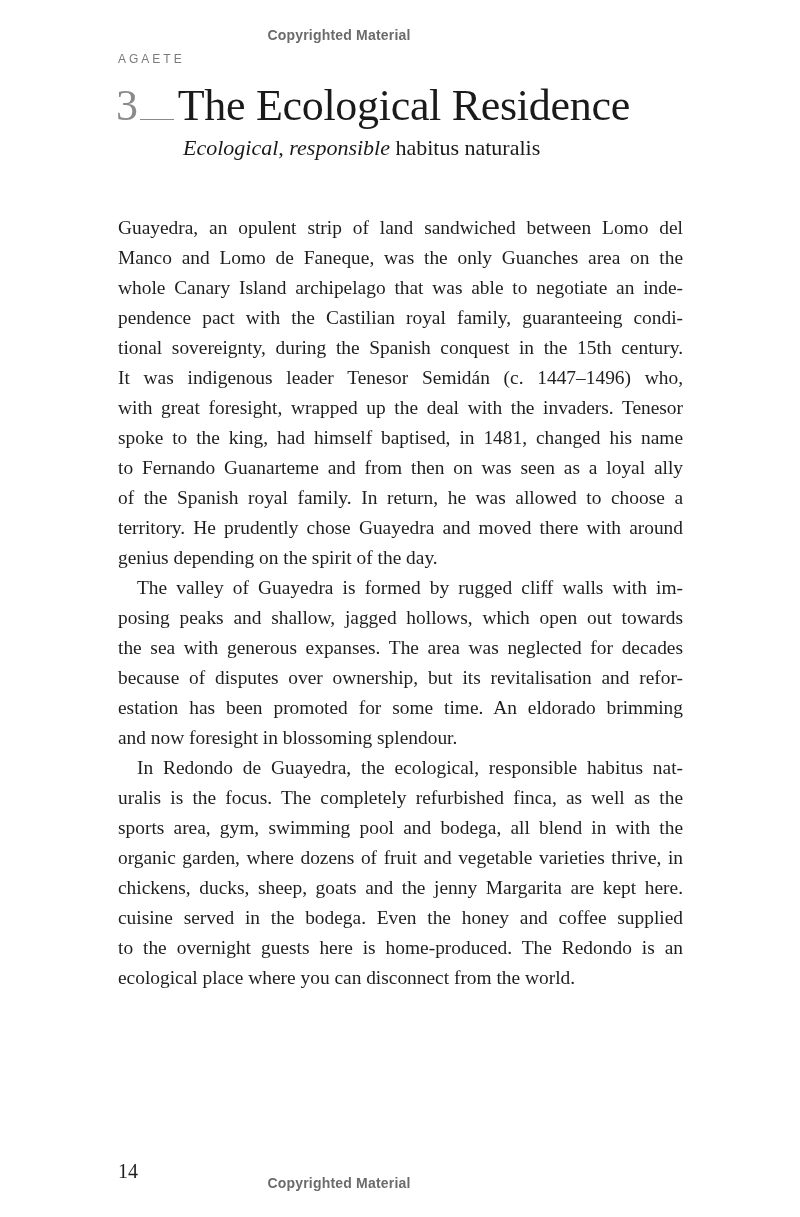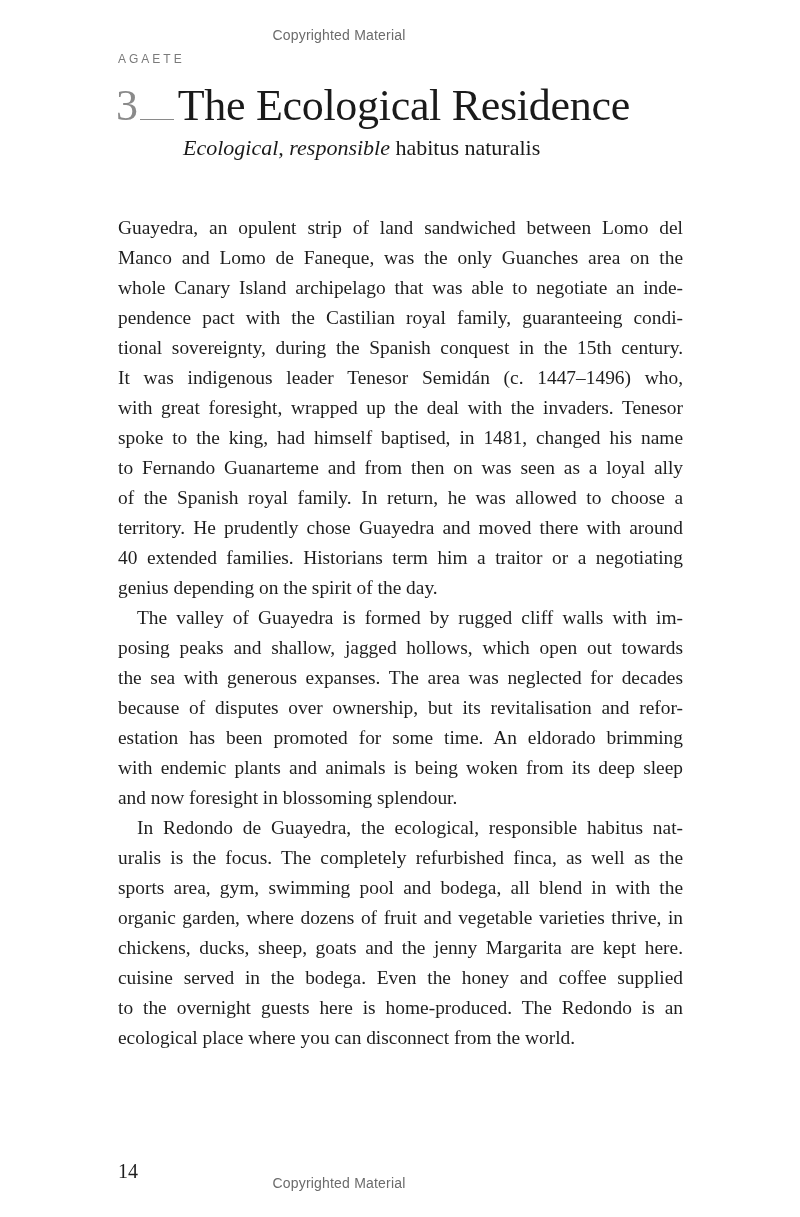--- a/index.html
+++ b/index.html
@@ -14,21 +14,21 @@
     overflow: hidden;
     font-family: "Liberation Serif", "DejaVu Serif", serif;
     color: #1e1e1e;
   }
   .watermark {
     position: absolute;
     left: 0;
     width: 678px;
     text-align: center;
     font-family: "Liberation Sans", "DejaVu Sans", sans-serif;
-    font-weight: normal;
+    font-weight: bold;
     font-size: 14px;
     color: #6b6b6b;
     letter-spacing: 0.2px;
   }
   .watermark.top { top: 27px; }
   .watermark.bottom { top: 1175px; }
 
   .running-head {
     position: absolute;
     left: 118px;
@@ -132,30 +132,28 @@
       <span class="line">Manco and Lomo de Faneque, was the only Guanches area on the</span>
       <span class="line">whole Canary Island archipelago that was able to negotiate an inde-</span>
       <span class="line">pendence pact with the Castilian royal family, guaranteeing condi-</span>
       <span class="line">tional sovereignty, during the Spanish conquest in the 15th century.</span>
       <span class="line">It was indigenous leader Tenesor Semidán (c. 1447–1496) who,</span>
       <span class="line">with great foresight, wrapped up the deal with the invaders. Tenesor</span>
       <span class="line">spoke to the king, had himself baptised, in 1481, changed his name</span>
       <span class="line">to Fernando Guanarteme and from then on was seen as a loyal ally</span>
       <span class="line">of the Spanish royal family. In return, he was allowed to choose a</span>
       <span class="line">territory. He prudently chose Guayedra and moved there with around</span>
-      <span class="line">40 extended families. Historians term him a traitor or a negotiating</span>
       <span class="line last">genius depending on the spirit of the day.</span>
     </p>
   <p class="indent">
       <span class="line first">The valley of Guayedra is formed by rugged cliff walls with im-</span>
       <span class="line">posing peaks and shallow, jagged hollows, which open out towards</span>
       <span class="line">the sea with generous expanses. The area was neglected for decades</span>
       <span class="line">because of disputes over ownership, but its revitalisation and refor-</span>
       <span class="line">estation has been promoted for some time. An eldorado brimming</span>
-      <span class="line">with endemic plants and animals is being woken from its deep sleep</span>
       <span class="line last">and now foresight in blossoming splendour.</span>
     </p>
   <p class="indent">
       <span class="line first">In Redondo de Guayedra, the ecological, responsible habitus nat-</span>
       <span class="line">uralis is the focus. The completely refurbished finca, as well as the</span>
       <span class="line">sports area, gym, swimming pool and bodega, all blend in with the</span>
       <span class="line">organic garden, where dozens of fruit and vegetable varieties thrive, in</span>
       <span class="line">chickens, ducks, sheep, goats and the jenny Margarita are kept here.</span>
       <span class="line">cuisine served in the bodega. Even the honey and coffee supplied</span>
       <span class="line">to the overnight guests here is home-produced. The Redondo is an</span>

